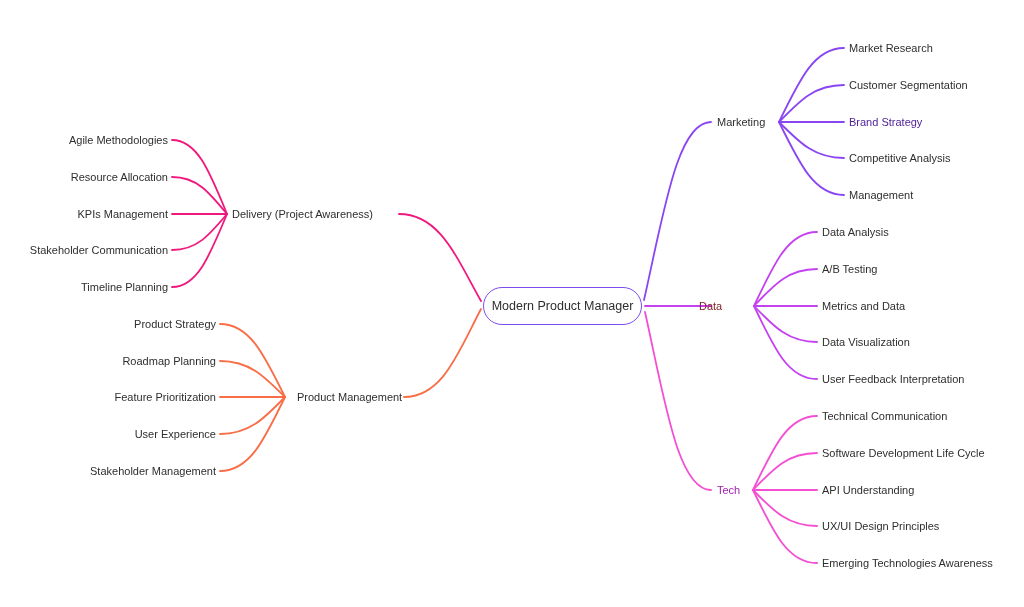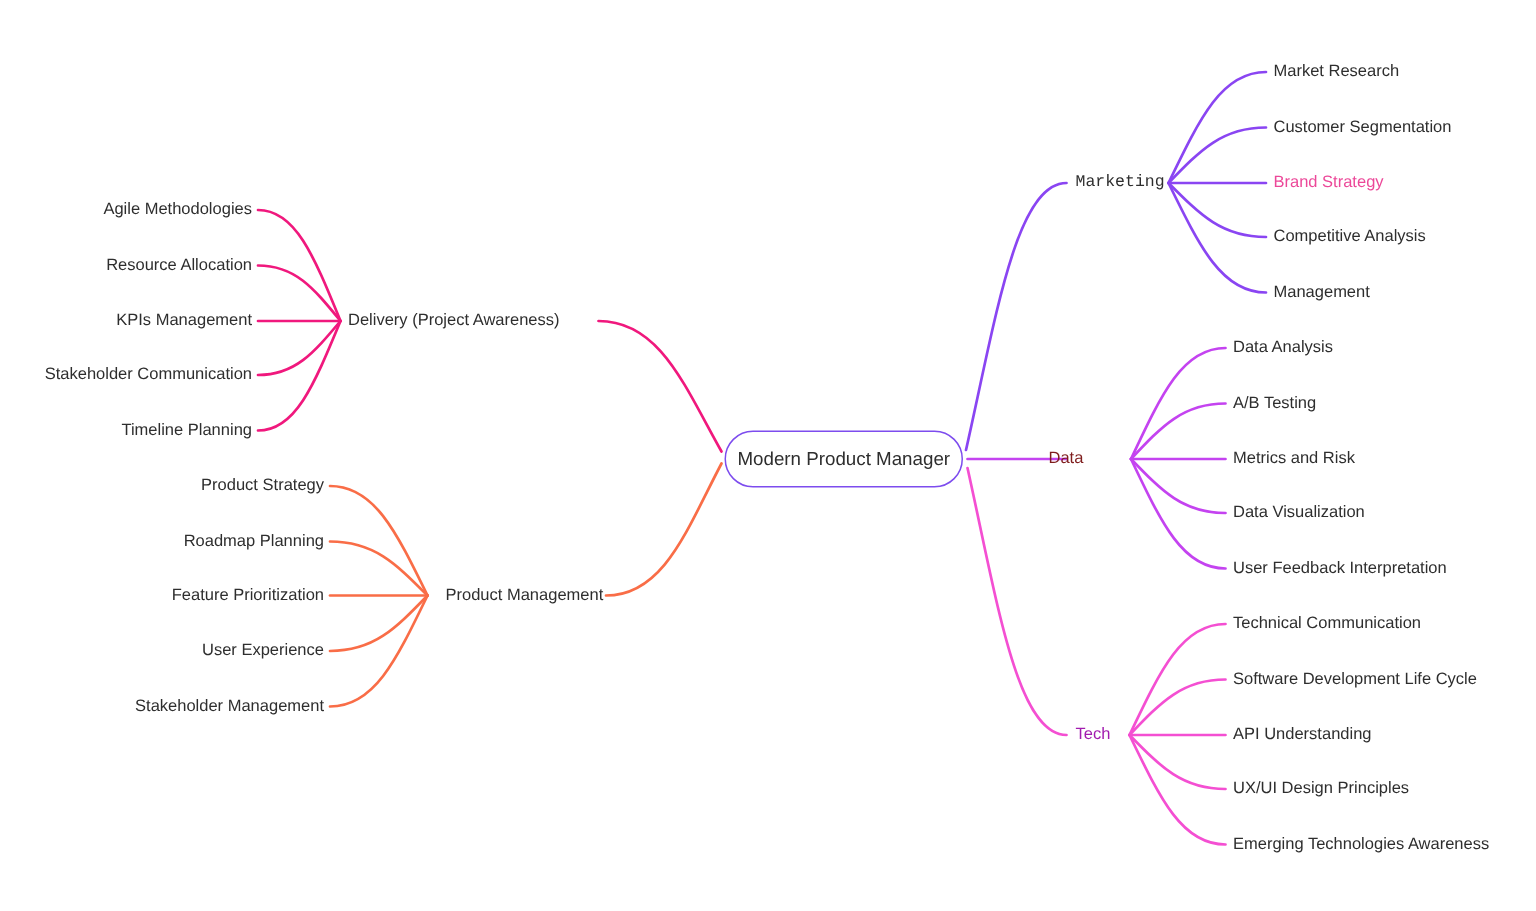--- a/index.html
+++ b/index.html
@@ -77,27 +77,27 @@
       <div class="node-label" style="right: 856px; top: 287px; color: rgb(46, 46, 46);">Timeline Planning</div>
       <div class="node-label" style="left: 232px; top: 214px; color: rgb(46, 46, 46);">Delivery (Project Awareness)</div>
       <div class="node-label" style="right: 808px; top: 324px; color: rgb(46, 46, 46);">Product Strategy</div>
       <div class="node-label" style="right: 808px; top: 361px; color: rgb(46, 46, 46);">Roadmap Planning</div>
       <div class="node-label" style="right: 808px; top: 397px; color: rgb(46, 46, 46);">Feature Prioritization</div>
       <div class="node-label" style="right: 808px; top: 434px; color: rgb(46, 46, 46);">User Experience</div>
       <div class="node-label" style="right: 808px; top: 471px; color: rgb(46, 46, 46);">Stakeholder Management</div>
       <div class="node-label" style="left: 297px; top: 397px; color: rgb(46, 46, 46);">Product Management</div>
       <div class="node-label" style="left: 849px; top: 48px; color: rgb(46, 46, 46);">Market Research</div>
       <div class="node-label" style="left: 849px; top: 85px; color: rgb(46, 46, 46);">Customer Segmentation</div>
-      <div class="node-label" style="left: 849px; top: 122px; color: #ec4899;">Brand Strategy</div>
+      <div class="node-label" style="left: 849px; top: 122px; color: #4c1d95;">Brand Strategy</div>
       <div class="node-label" style="left: 849px; top: 158px; color: rgb(46, 46, 46);">Competitive Analysis</div>
       <div class="node-label" style="left: 849px; top: 195px; color: rgb(46, 46, 46);">Management</div>
-      <div class="node-label" style="left: 717px; top: 122px; color: rgb(46, 46, 46); font-family: Liberation Mono, monospace;">Marketing</div>
+      <div class="node-label" style="left: 717px; top: 122px; color: rgb(46, 46, 46);">Marketing</div>
       <div class="node-label" style="left: 822px; top: 232px; color: rgb(46, 46, 46);">Data Analysis</div>
       <div class="node-label" style="left: 822px; top: 269px; color: rgb(46, 46, 46);">A/B Testing</div>
-      <div class="node-label" style="left: 822px; top: 306px; color: rgb(46, 46, 46);">Metrics and Risk</div>
+      <div class="node-label" style="left: 822px; top: 306px; color: rgb(46, 46, 46);">Metrics and Data</div>
       <div class="node-label" style="left: 822px; top: 342px; color: rgb(46, 46, 46);">Data Visualization</div>
       <div class="node-label" style="left: 822px; top: 379px; color: rgb(46, 46, 46);">User Feedback Interpretation</div>
       <div class="node-label" style="left: 699px; top: 306px; color: #7f1d1d;">Data</div>
       <div class="node-label" style="left: 822px; top: 416px; color: rgb(46, 46, 46);">Technical Communication</div>
       <div class="node-label" style="left: 822px; top: 453px; color: rgb(46, 46, 46);">Software Development Life Cycle</div>
       <div class="node-label" style="left: 822px; top: 490px; color: rgb(46, 46, 46);">API Understanding</div>
       <div class="node-label" style="left: 822px; top: 526px; color: rgb(46, 46, 46);">UX/UI Design Principles</div>
       <div class="node-label" style="left: 822px; top: 563px; color: rgb(46, 46, 46);">Emerging Technologies Awareness</div>
       <div class="node-label" style="left: 717px; top: 490px; color: #a21caf;">Tech</div>
     </div>

